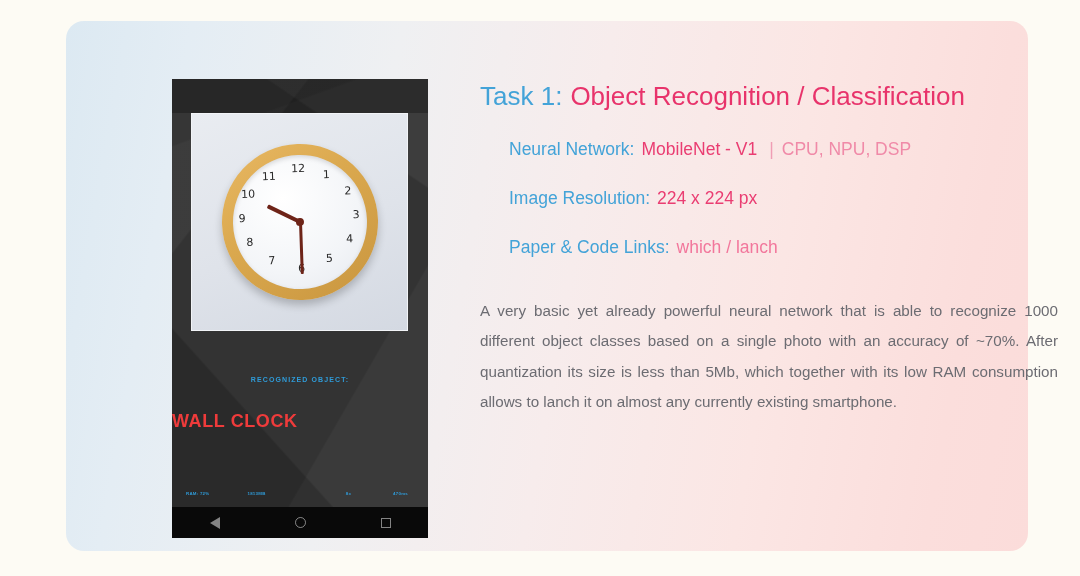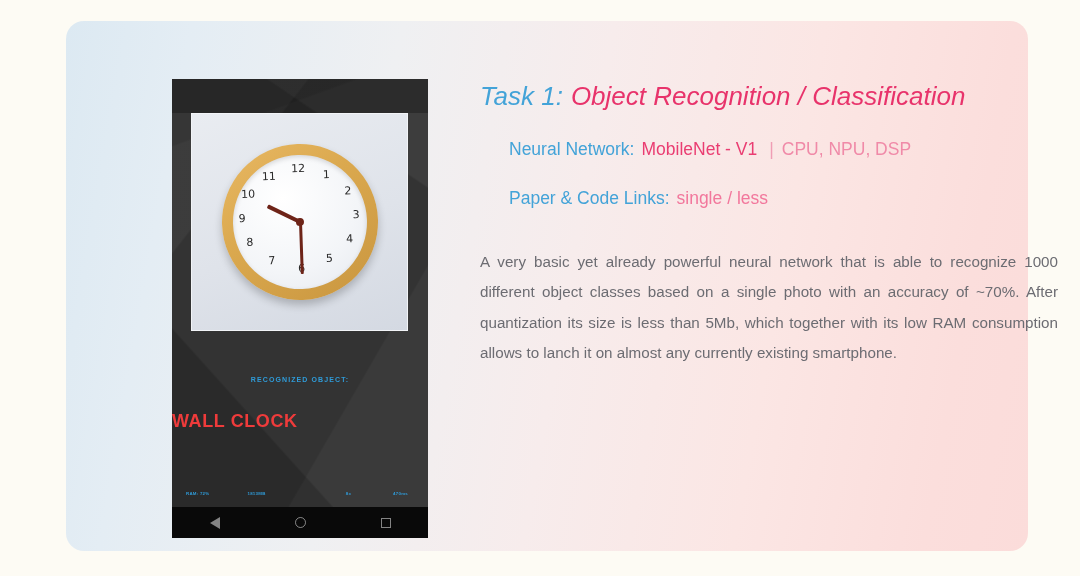--- a/index.html
+++ b/index.html
@@ -204,21 +204,20 @@
   #content-panel {
     position: absolute;
     left: 414px;
     top: 60px;
     width: 580px;
   }
   #task-title {
     font-size: 26px;
     line-height: 1.2;
     white-space: nowrap;
-    font-style: italic;
   }
   #task-title-label { color: #43a3d8; }
   #task-title-value { color: #e8336b; margin-left: 8px; }
 
   .spec-row {
     margin-top: 27px;
     padding-left: 29px;
     font-size: 17.5px;
     line-height: 1.25;
     white-space: nowrap;
@@ -294,26 +293,29 @@
     <div id="task-title">
       <span id="task-title-label">Task 1:</span><span id="task-title-value">Object Recognition / Classification</span>
     </div>
 
     <div id="spec-list">
 
       <div class="spec-row">
         <span class="spec-label">Neural Network:</span><span class="spec-value">MobileNet - V1</span><span class="spec-sep">|</span><span class="spec-extra">CPU, NPU, DSP</span>
       </div>
 
-
-
       <div class="spec-row">
-        <span class="spec-label">Paper &amp; Code Links:</span><span class="spec-value spec-link">single</span>
+        <span class="spec-label">Image Resolution:</span><span class="spec-value">224 x 224 px</span>
+      </div>
+
+
+      <div class="spec-row">
+        <span class="spec-label">Paper &amp; Code Links:</span><span class="spec-value spec-link">which</span>
         <span class="spec-link-sep">/</span>
-        <span class="spec-link">less</span>
+        <span class="spec-link">lanch</span>
       </div>
 
     </div>
 
     <p id="description-paragraph">A very basic yet already powerful neural network that is able to recognize 1000 different object classes based on a single photo with an accuracy of ~70%. After quantization its size is less than 5Mb, which together with its low RAM consumption allows to lanch it on almost any currently existing smartphone.</p>
 
   </div>
 </div>
 
 </body></html>

